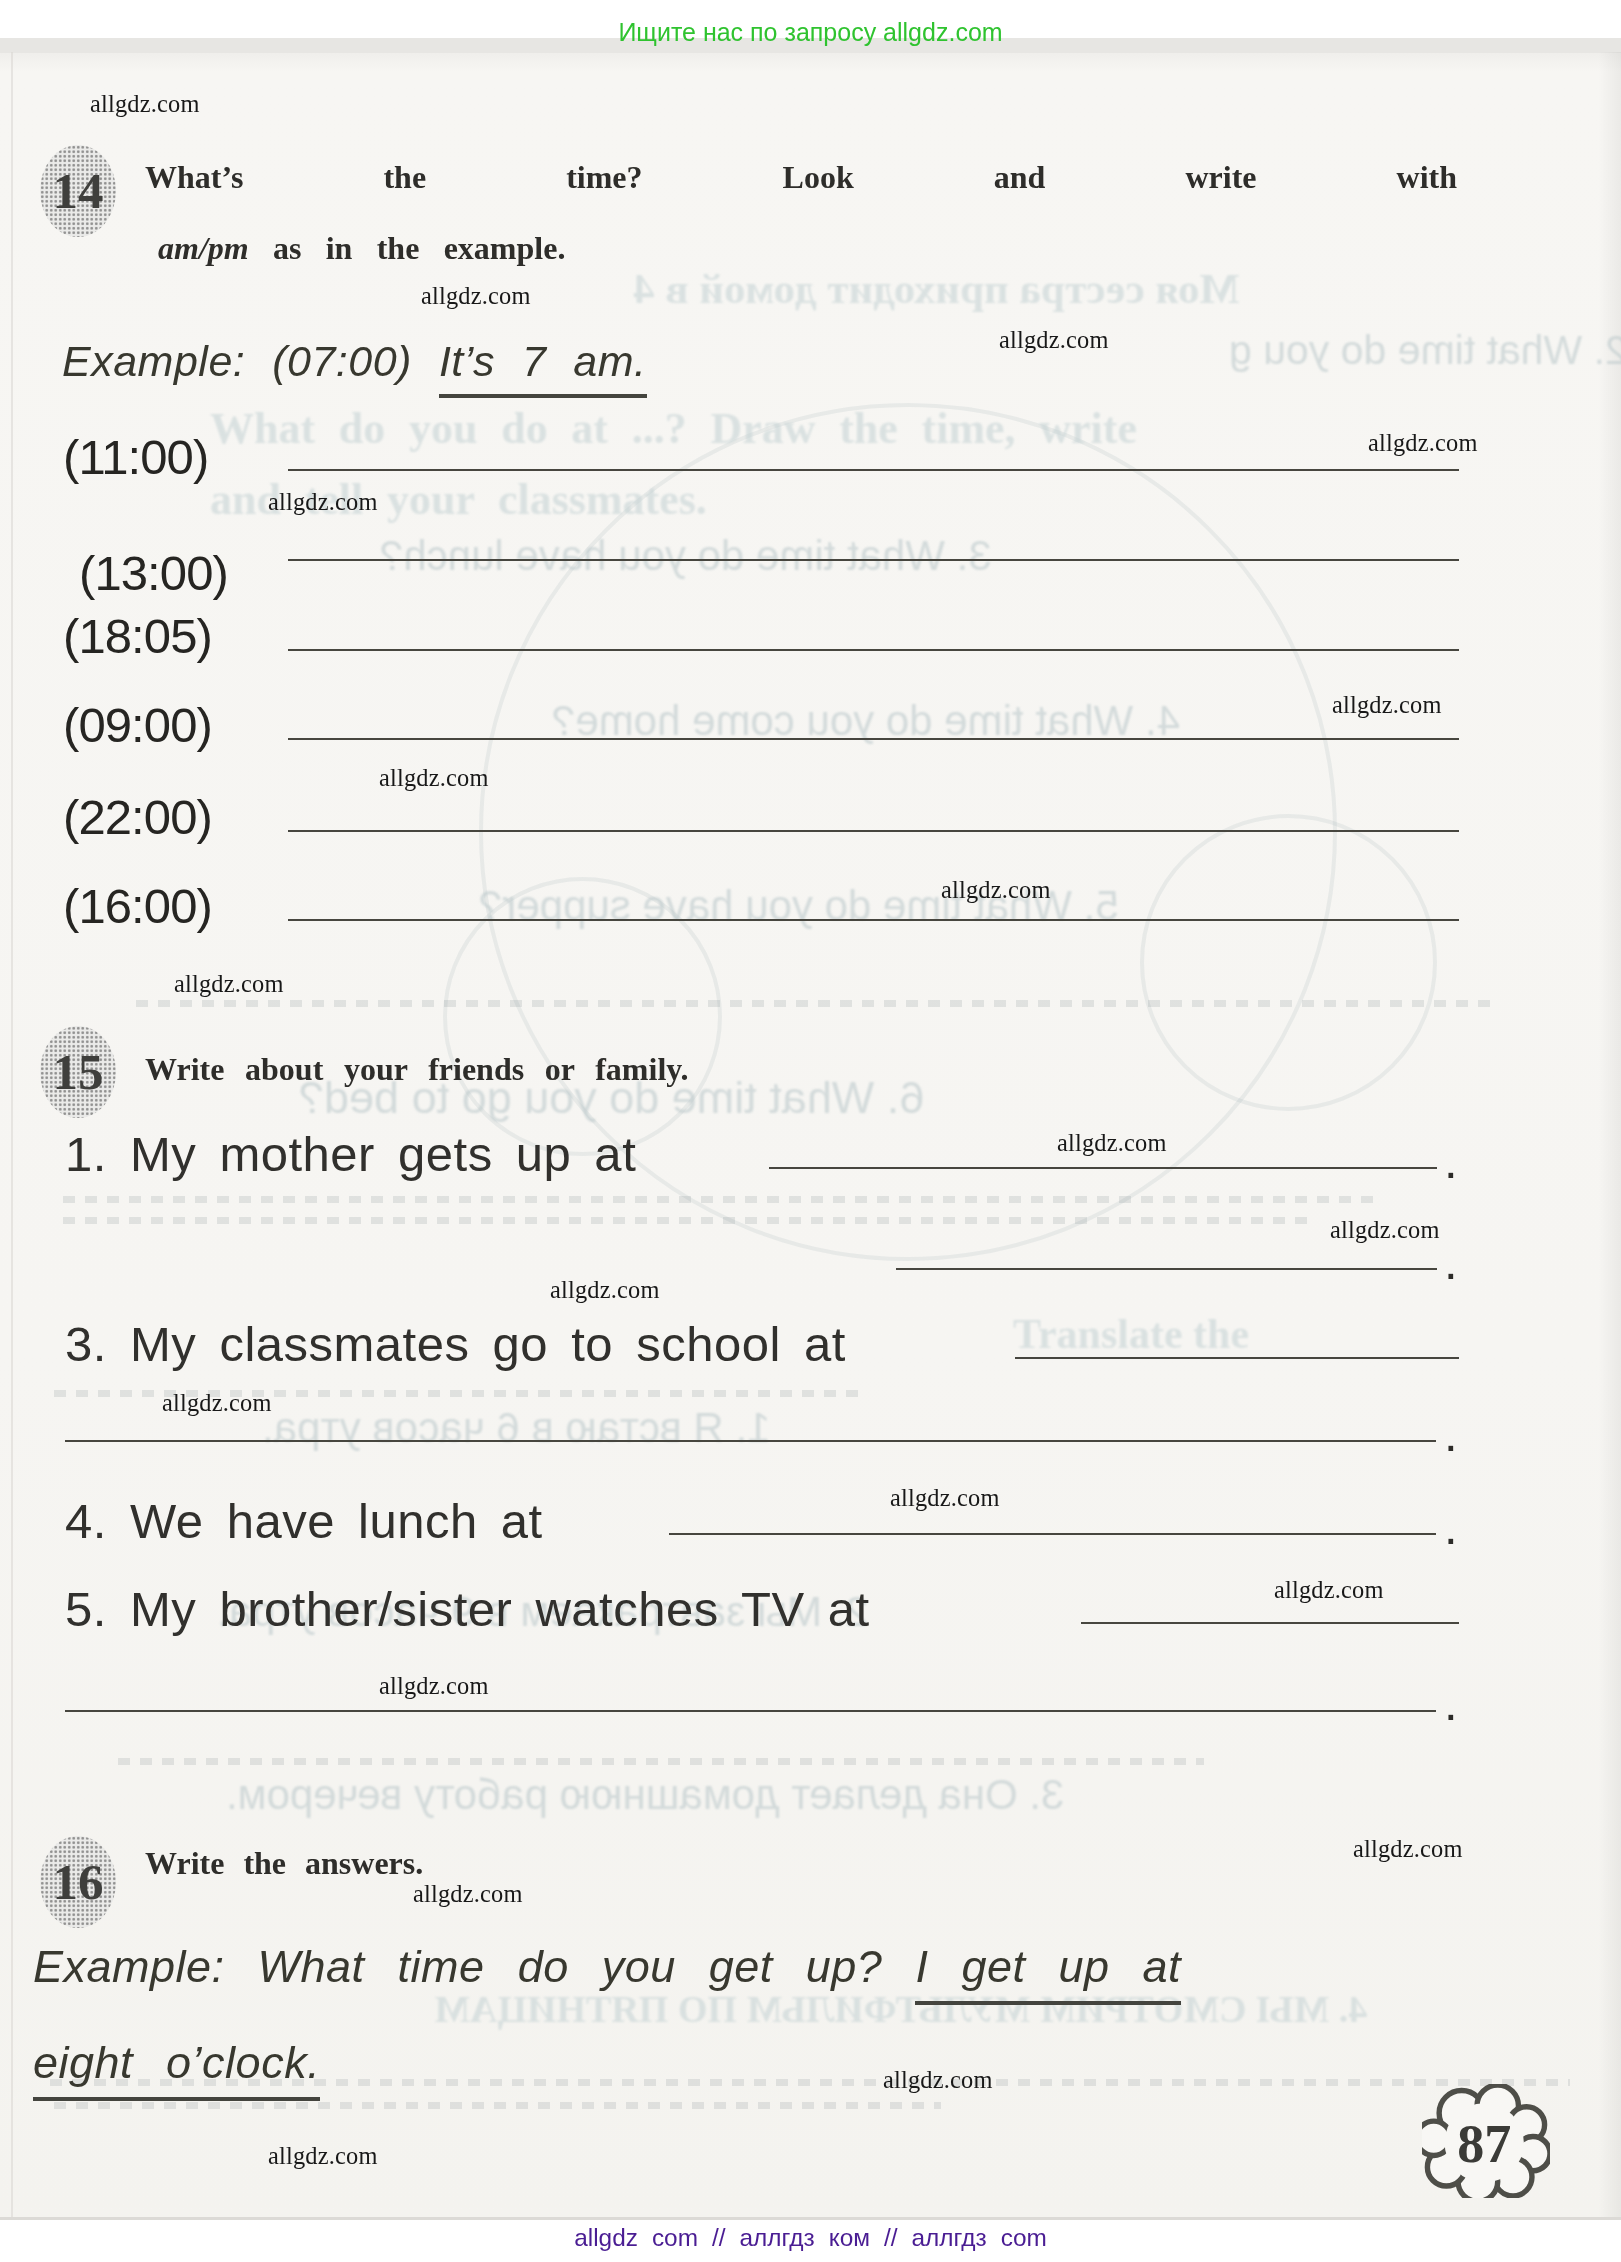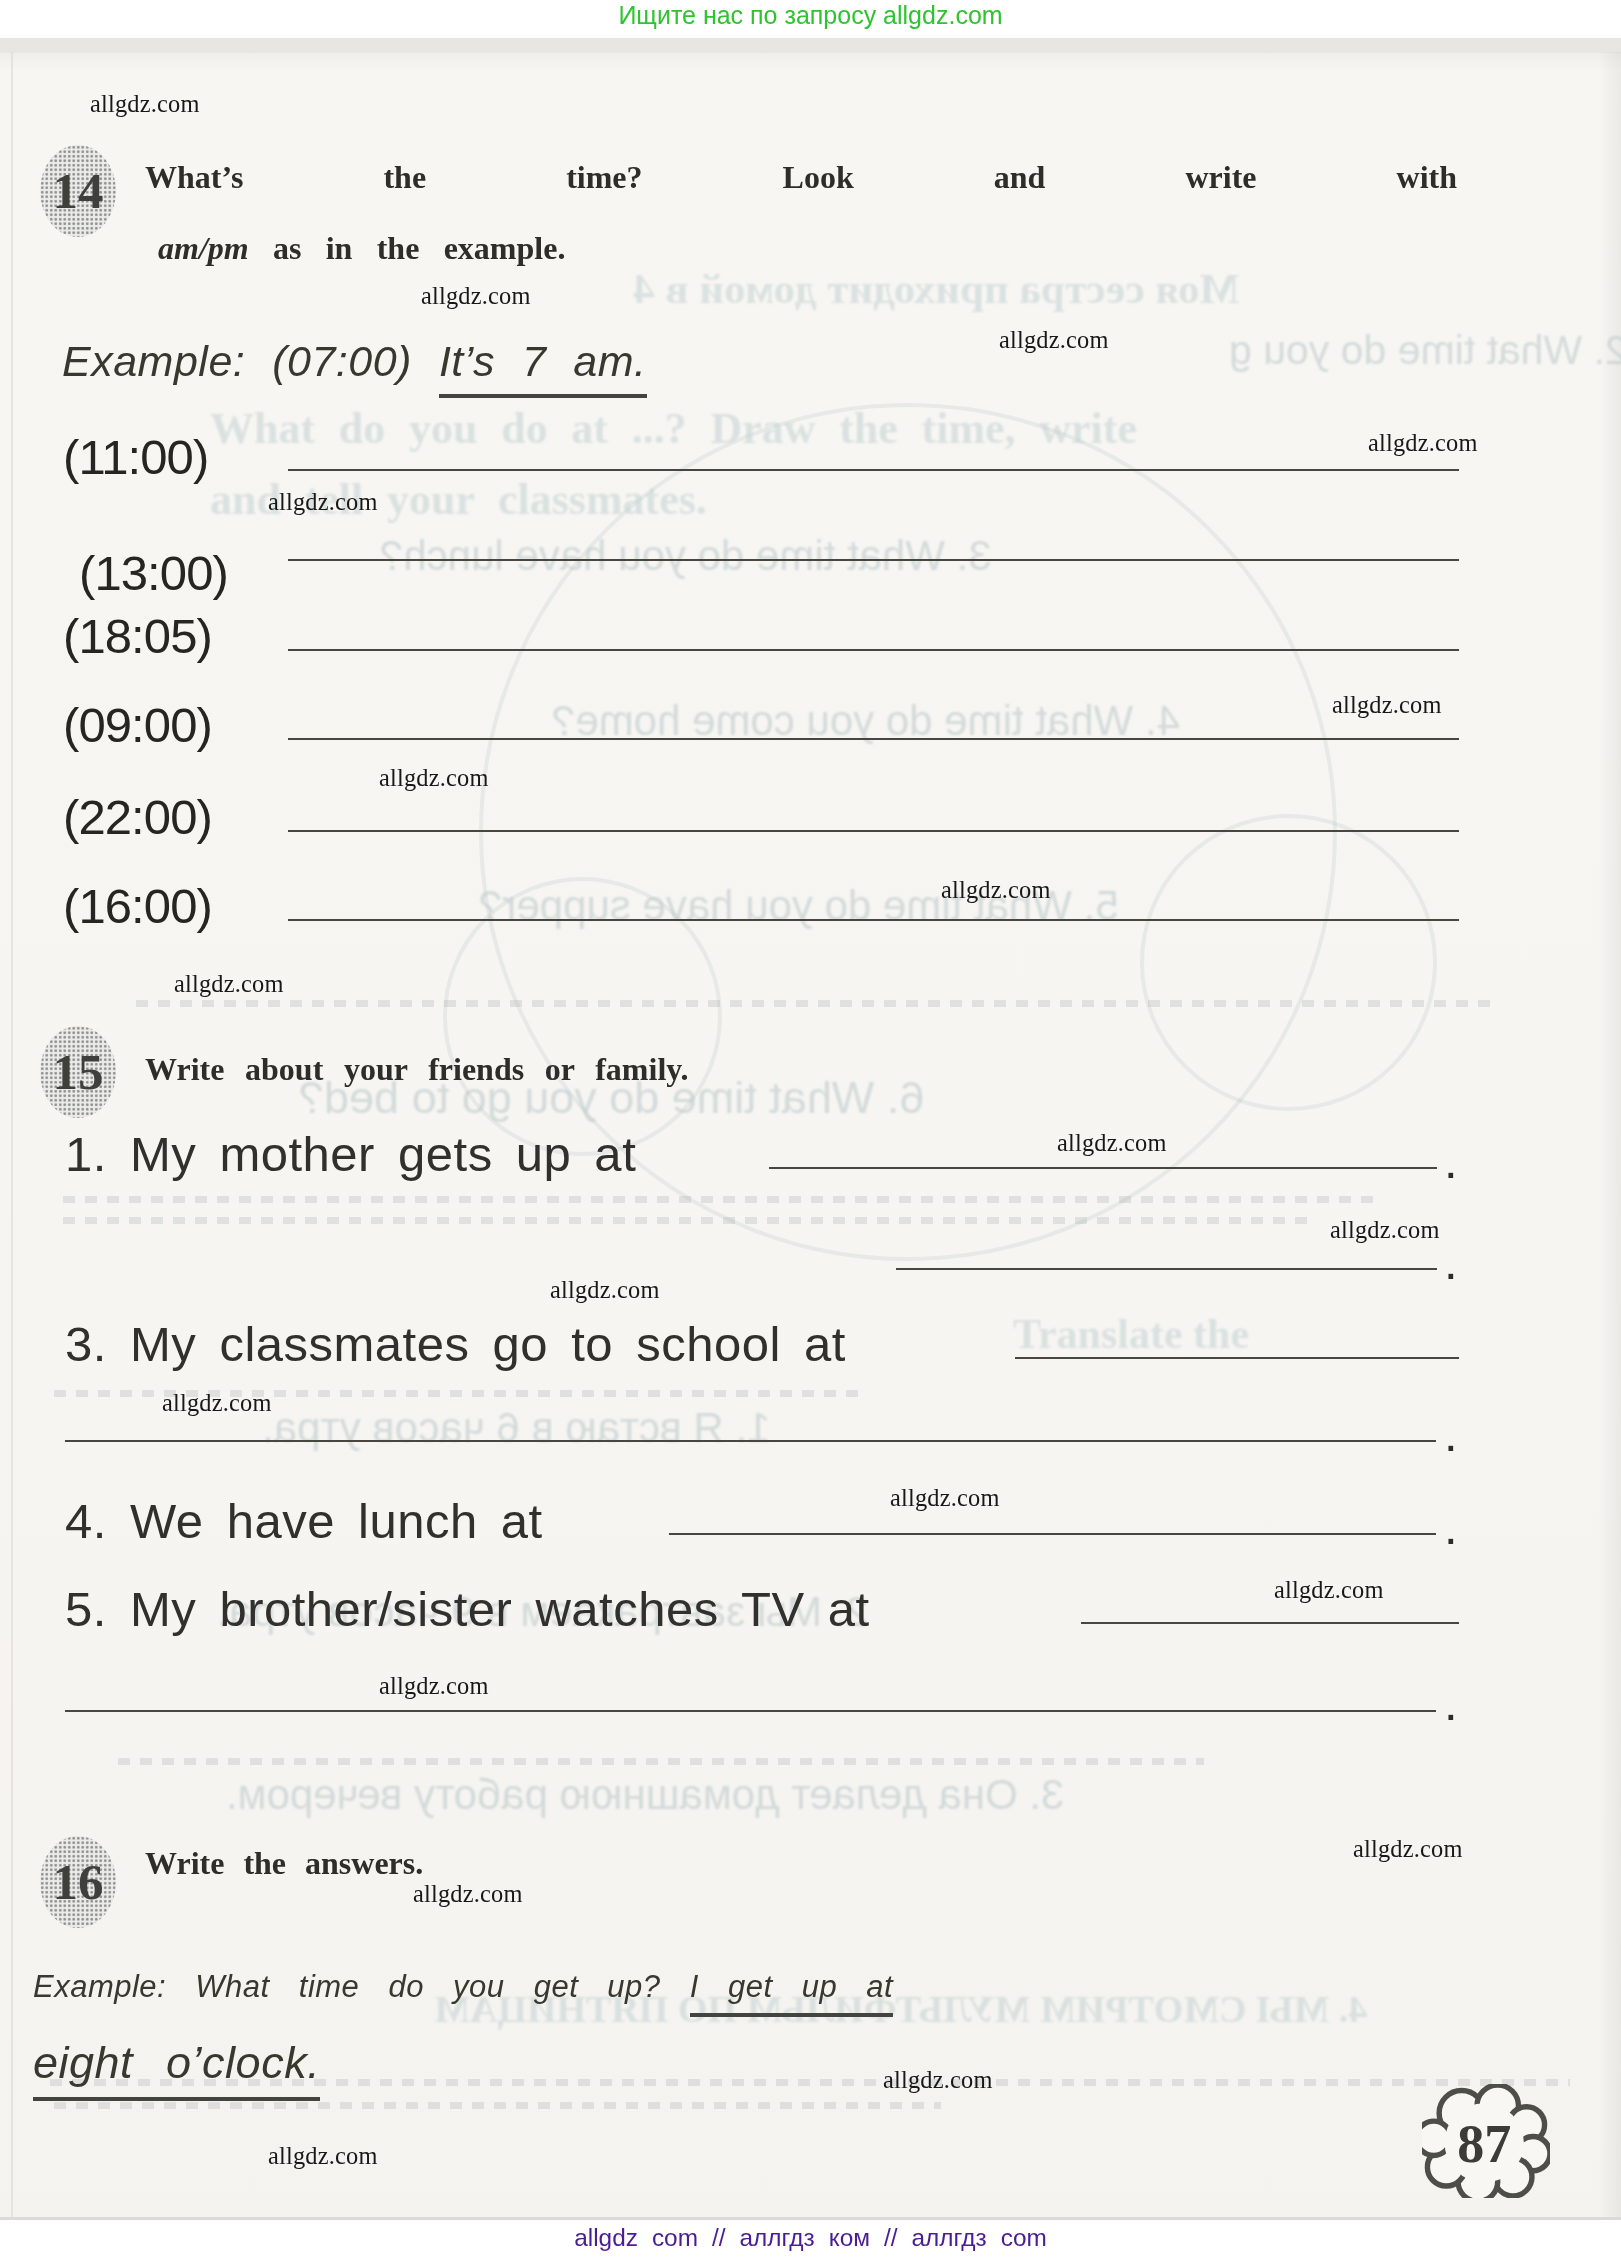--- a/index.html
+++ b/index.html
@@ -8,21 +8,21 @@
   
   .sheet{position:absolute;left:0;top:52px;width:1621px;height:2167px;
          background:linear-gradient(180deg,#efeeeb 0px,#f7f6f3 20px,#f6f5f2 60%,#f4f3ef 100%);}
   .sheet-topband{position:absolute;left:0;top:38px;width:1621px;height:14.5px;background:#e7e6e3;}
   .sheet-bottomline{position:absolute;left:0;top:2217px;width:1621px;height:2.7px;background:#dcdad6;}
   .sheet-leftedge{position:absolute;left:11px;top:52px;width:1.8px;height:2165px;background:#d8d6d2;opacity:.55;}
   .sheet-rightshade{position:absolute;right:0;top:52px;width:23.5px;height:2165px;
          background:linear-gradient(90deg,rgba(0,0,0,0),rgba(0,0,0,.05));}
   
   .banner{position:absolute;left:0;width:1621px;text-align:center;white-space:nowrap;}
-  .banner.green{top:1px;font-size:25px;color:#2fc32f;}
+  .banner.green{top:18px;font-size:25px;color:#2fc32f;}
   .banner.purple{top:2224px;font-size:24.4px;color:#4a1d93;word-spacing:7.2px;}
   
   .wm{position:absolute;font-size:24.4px;color:#181818;white-space:nowrap;letter-spacing:0.2px;font-family:Liberation Serif, serif;}
   
   .exnum{position:absolute;width:76px;height:92px;border-radius:50%;
          background:radial-gradient(rgba(105,105,105,.7) 1.2px,rgba(0,0,0,0) 1.4px) 0 0/4.5px 4.5px,#ebebe9;
          display:flex;align-items:center;justify-content:center;
          font-family:"Liberation Serif",serif;font-weight:700;font-size:51px;color:#3f3f3c;}
   
   .h-serif{position:absolute;font-family:"Liberation Serif",serif;font-weight:700;
@@ -152,21 +152,21 @@
   <span class="dot" style="left:1444px;top:1499px;">.</span>
 
   <div class="item" style="left:65px;top:1581px;">5. My brother/sister watches TV at</div>
   <div class="bline" style="left:1081px;top:1622px;width:378px;"></div>
   <div class="bline" style="left:65px;top:1710px;width:1371px;"></div>
   <span class="dot" style="left:1444px;top:1675px;">.</span>
 
   <div class="exnum" style="left:40px;top:1836px;">16</div>
   <div class="h-serif" style="left:145px;top:1845px;word-spacing:11px;">Write the answers.</div>
 
-  <div class="ital" style="left:33px;top:1941px;font-size:31px;word-spacing:20px;margin-top:28px;">
+  <div class="ital" style="left:33px;top:1941px;font-size:45px;word-spacing:20px;">
     <span>Example: What time do you get up? </span><span class="u">I get up at</span>
   </div>
   <div class="ital" style="left:33px;top:2037px;font-size:45px;word-spacing:20px;">
     <span class="u">eight o’clock.</span>
   </div>
 
   <div class="flower">
     <svg width="128" height="114" viewBox="0 0 142 126">
       <g stroke="#4e4e48" stroke-width="6" fill="#f8f7f4">
         <circle cx="44" cy="32" r="25"></circle>

